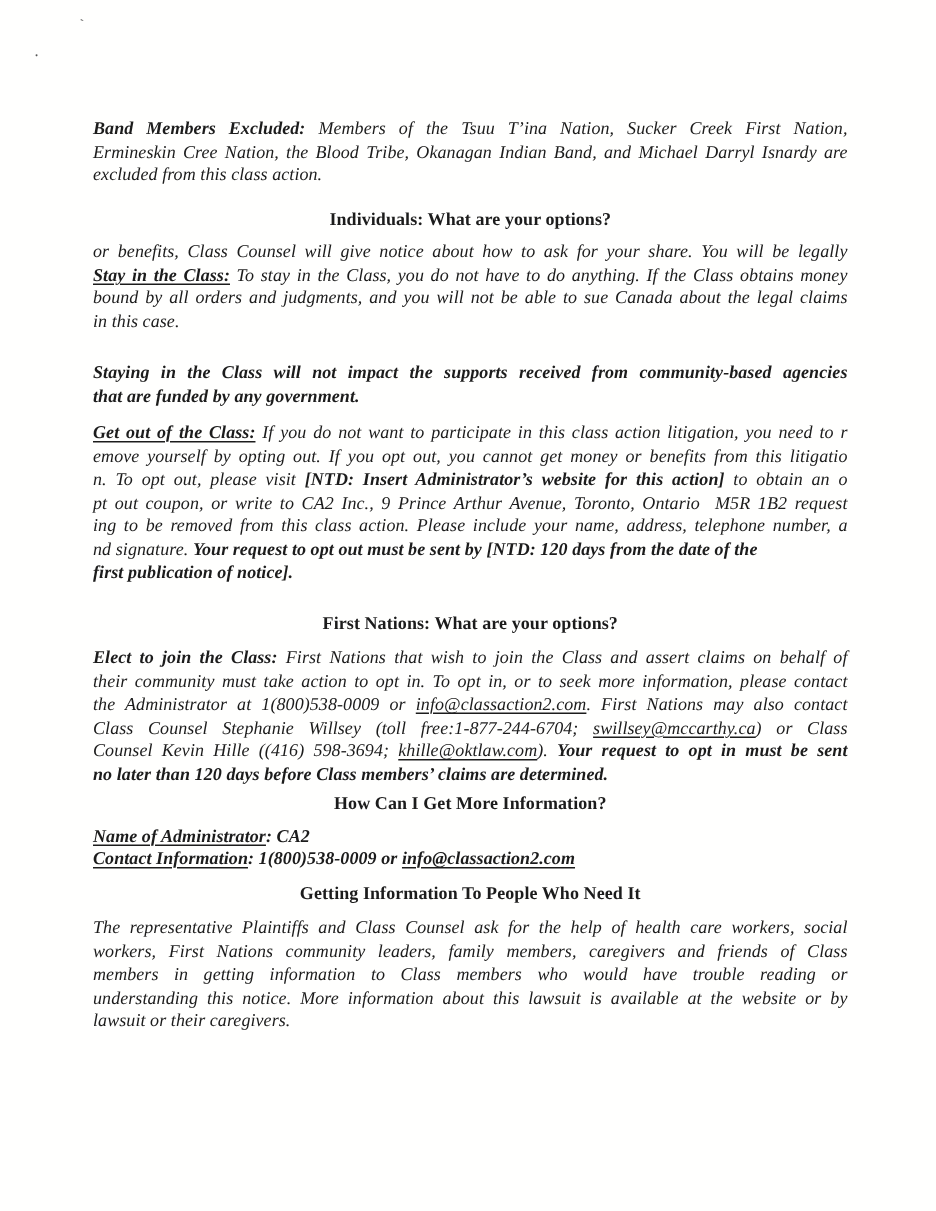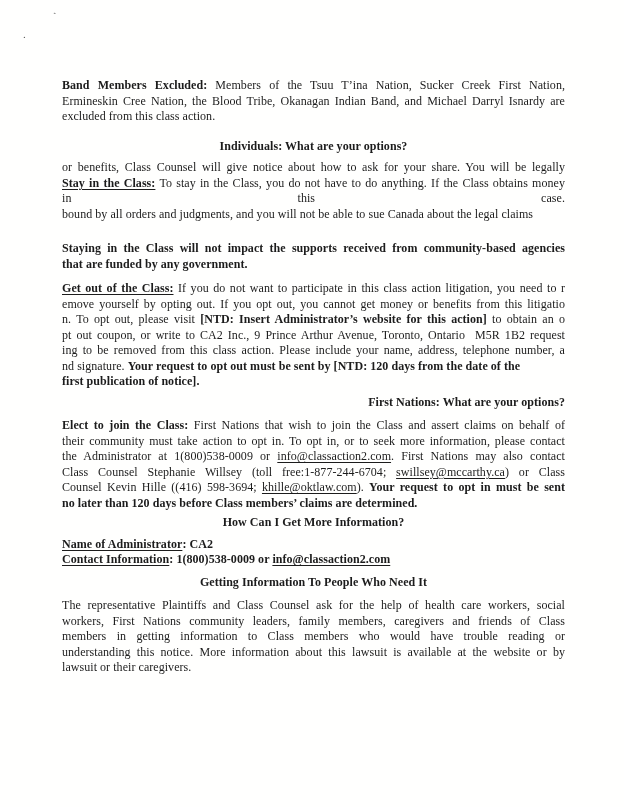--- a/index.html
+++ b/index.html
@@ -35,40 +35,41 @@
     width: 503px;
     font-size: 12px;
     line-height: 15.5px;
     letter-spacing: 0.05px;
   }
   .para .line {
     text-align: justify;
     text-align-last: justify;
     white-space: nowrap;
     overflow: visible;
+    font-style: italic;
   }
   .para .line:last-child { text-align-last: left; }
   #b4 .line:nth-child(6) { text-align-last: left; }
   .para.kv .line { text-align: right; text-align-last: left; }
   .heading {
     text-align: center;
     font-weight: bold;
     white-space: nowrap;
   }
   .heading.ul { text-underline-offset: 2px; text-decoration-thickness: 1px; text-align: center; }
   .seg-b { font-weight: bold; }
   .seg-u { text-decoration: underline; text-underline-offset: 2px; text-decoration-thickness: 1px; }
   .seg-bu { font-weight: bold; text-decoration: underline; text-underline-offset: 2px; text-decoration-thickness: 1px; }
   
   #b0  { margin-top: 0; }
   #h1  { margin-top: 14px; }
   #b2  { margin-top: 6px; }
   #b3  { margin-top: 19px; }
   #b4  { margin-top: 9px; }
-  #h2  { margin-top: 5px; text-align: right; }
+  #h2  { margin-top: 18px; }
   #b6  { margin-top: 8px; }
   #h3  { margin-top: 4px; }
   #b8  { margin-top: 6px; }
   #h4  { margin-top: 7px; }
   #b10 { margin-top: 8px; }
 </style>
 </head>
 <body>
 
 <div class="page">
@@ -78,22 +79,22 @@
   <div class="content">
     <div class="para" id="b0">
         <div class="line"><span class="seg-b">Band Members Excluded:</span><span> Members of the Tsuu T’ina Nation, Sucker Creek First Nation,</span></div>
         <div class="line"><span>Ermineskin Cree Nation, the Blood Tribe, Okanagan Indian Band, and Michael Darryl Isnardy are</span></div>
         <div class="line"><span>excluded from this class action.</span></div>
       </div>
     <div class="heading" id="h1">Individuals: What are your options?</div>
     <div class="para" id="b2">
         <div class="line"><span>or benefits, Class Counsel will give notice about how to ask for your share. You will be legally</span></div>
         <div class="line"><span class="seg-bu">Stay in the Class:</span><span> To stay in the Class, you do not have to do anything. If the Class obtains money</span></div>
+        <div class="line"><span>bound by all orders and judgments, and you will not be able to sue Canada about the legal claims</span></div>
         <div class="line"><span>in this case.</span></div>
-        <div class="line"><span>bound by all orders and judgments, and you will not be able to sue Canada about the legal claims</span></div>
       </div>
     <div class="para" id="b3">
         <div class="line"><span class="seg-b">Staying in the Class will not impact the supports received from community-based agencies</span></div>
         <div class="line"><span class="seg-b">that are funded by any government.</span></div>
       </div>
     <div class="para" id="b4">
         <div class="line"><span class="seg-bu">Get out of the Class:</span><span> If you do not want to participate in this class action litigation, you need to r</span></div>
         <div class="line"><span>emove yourself by opting out. If you opt out, you cannot get money or benefits from this litigatio</span></div>
         <div class="line"><span>n. To opt out, please visit </span><span class="seg-b">[NTD: Insert Administrator’s website for this action]</span><span> to obtain an o</span></div>
         <div class="line"><span>pt out coupon, or write to CA2 Inc., 9 Prince Arthur Avenue, Toronto, Ontario&nbsp; M5R 1B2 request</span></div>

